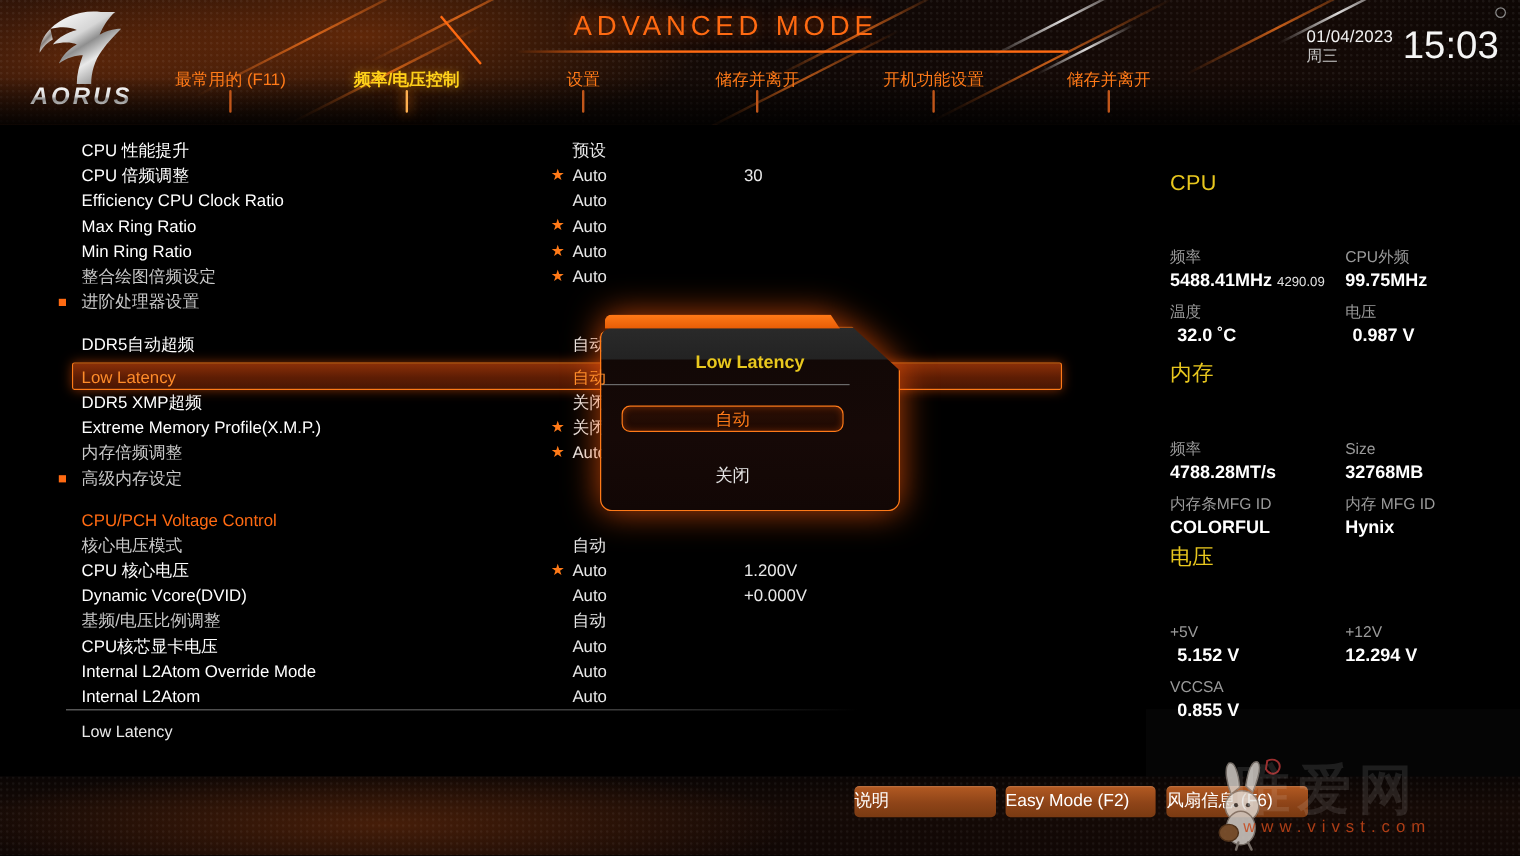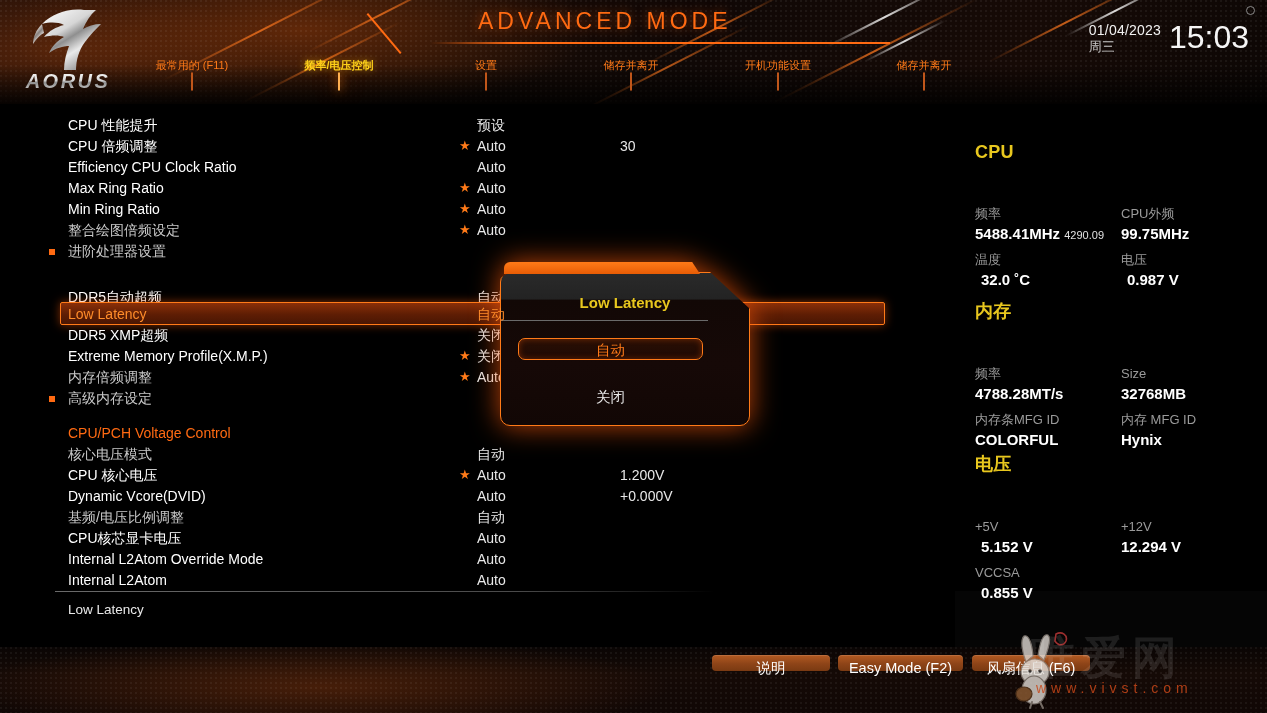--- a/index.html
+++ b/index.html
@@ -67,21 +67,21 @@
   #clock { position:absolute; right:18px; top:18px; text-align:right; }
   #clock .dt { display:inline-block; vertical-align:top; text-align:left; margin-right:8px; padding-top:4px;}
   #clock .date { font-size:14px; color:#f2f2f2; letter-spacing:.2px; }
   #clock .day  { font-size:13px; color:#c8c8c8; }
   #clock .time { display:inline-block; vertical-align:top; font-size:32px; color:#f5f5f5; letter-spacing:0px; line-height:1; padding-top:3px;}
   #clock .dot { position:absolute; right:-6px; top:-12px; width:9px; height:9px; border:1px solid #8a8a8a; border-radius:50%; }
 
   
   #nav { position:absolute; left:0; top:58px; width:1267px; height:42px; }
   .tab { position:absolute; top:0; text-align:center; cursor:pointer; }
-  .tab .lbl { font-size:11px; color:#ff7a18; white-space:nowrap; display:block; }
+  .tab .lbl { font-size:14px; color:#ff7a18; white-space:nowrap; display:block; }
   .tab .bar { margin-top:6px; height:7px; border:1px solid #c0561a; border-radius:3px; background:transparent; }
   .tab.active .lbl { color:#ffd21a; font-weight:700; text-shadow:0 0 8px rgba(255,180,20,.5); }
   .tab.active .bar {
     border:1px solid #ffb050;
     background:linear-gradient(180deg,#ffd9a0,#ff7a10 45%,#e05a05);
     box-shadow:0 0 10px rgba(255,130,20,.9), 0 0 22px rgba(255,100,10,.55);
   }
 
   
   #main { position:absolute; left:0; top:104px; width:955px; height:487px; background:#000; }
@@ -104,21 +104,21 @@
     background:linear-gradient(180deg,#8a2f08 0%,#5e1d04 55%,#4a1603 100%);
     border:1px solid #ff7a18; border-radius:2px;
     box-shadow:0 0 10px rgba(255,90,10,.5);
   }
   .row.selected .label { color:#ff8c2a; z-index:2; }
   .row.selected .value { color:#ff8c2a; z-index:2; }
 
   
   #side { position:absolute; left:955px; top:104px; width:312px; height:487px; background:#000; }
   .panel { position:absolute; left:20px; width:272px; }
-  .panel h3 { font-size:18px; color:#e8c71e; font-weight:700; margin-bottom:9px; letter-spacing:.3px;}
+  .panel h3 { font-size:18px; color:#e8c71e; font-weight:400; margin-bottom:9px; letter-spacing:.3px;}
   .panel .grid { position:relative; }
   .panel .k { font-size:13px; color:#9a9a9a; line-height:19px; }
   .panel .v { font-size:15px; color:#ffffff; font-weight:700; line-height:22px; }
   .panel .v.sub { font-size:11px; font-weight:400; color:#e0e0e0; }
   .panel .v.ind { padding-left:6px; }
   .cell { position:absolute; }
   .cell.c1 { left:0; width:140px; }
   .cell.c2 { left:146px; width:130px; }
 
   
@@ -171,21 +171,21 @@
       radial-gradient(ellipse 500px 70px at 320px 40px, rgba(120,50,12,.5), rgba(0,0,0,0) 70%),
       linear-gradient(180deg,#0a0504 0%, #150a06 40%, #100705 100%);
     overflow:hidden;
   }
   #footer .mesh {
     position:absolute; inset:0;
     background-image: radial-gradient(circle at 1px 1px, rgba(255,255,255,.05) 0.8px, rgba(0,0,0,0) 1.4px);
     background-size:5px 5px;
   }
   .fbtn {
-    position:absolute; top:8px; height:16px; line-height:26px; text-align:center;
+    position:absolute; top:8px; height:26px; line-height:26px; 
     color:#ffffff; font-size:14.5px; border-radius:4px;
     background:linear-gradient(180deg,#b35a22 0%,#8e4418 55%,#7a3a12 100%);
     box-shadow:inset 0 1px 0 rgba(255,255,255,.12);
   }
   .fbtn.b0 { left:712px; width:118px; }
   .fbtn.b1 { left:838px; width:125px; }
   .fbtn.b2 { left:972px; width:118px; }
   .fbtn.b3 { left:1098px; width:155px; }
 
   
@@ -286,21 +286,21 @@
       </div>
       <div class="row" style="top: 116px;">
         <div class="label dim">整合绘图倍频设定</div>
         <div class="star">★</div>
         <div class="value">Auto</div>
       </div>
       <div class="row" style="top: 137px;">
         <div class="bullet"></div>
         <div class="label dim">进阶处理器设置</div>
       </div>
-      <div class="row" style="top: 183px;">
+      <div class="row" style="top: 173px;">
         <div class="label bright">DDR5自动超频</div>
         <div class="value">自动</div>
       </div>
       <div class="row selected" style="top: 200px;">
         <div class="hl"></div>
         <div class="label bright">Low Latency</div>
         <div class="value">自动</div>
       </div>
       <div class="row" style="top: 221px;">
         <div class="label bright">DDR5 XMP超频</div>

